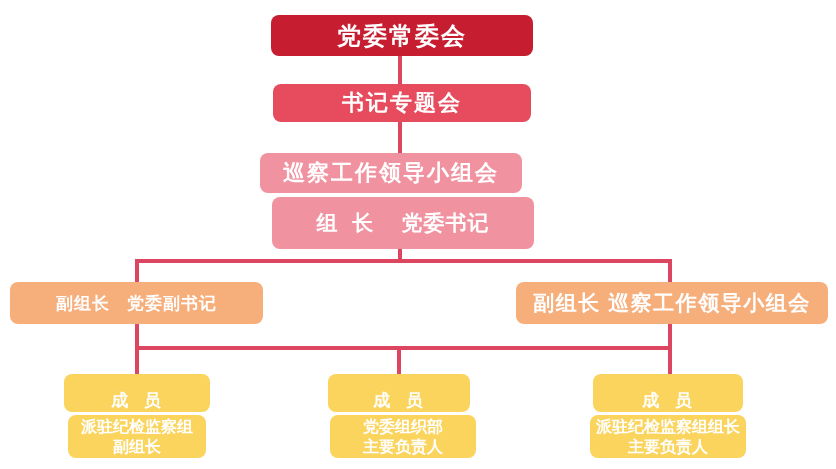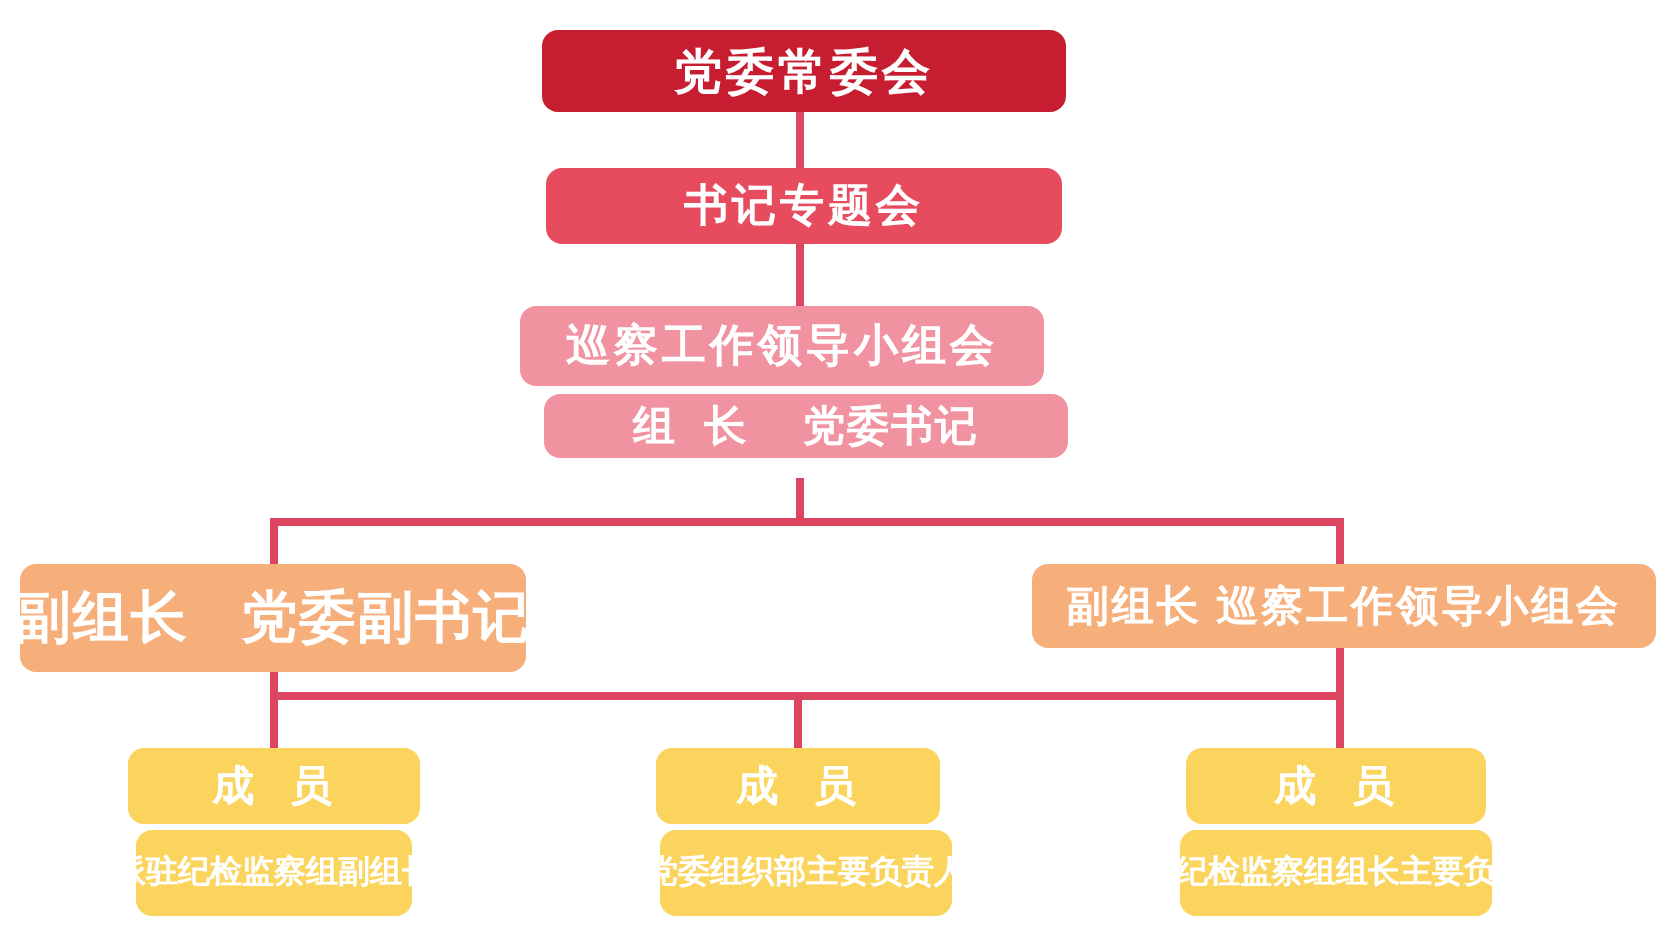--- a/index.html
+++ b/index.html
@@ -40,32 +40,32 @@
   .connector {
     position: absolute;
     background: var(--color-connector, #DC4660);
     z-index: 1;
   }
 
   
   .n-l1 { left: 271px; top: 15px;  width: 262px; height: 41px; background: var(--color-level1, #C61E30); font-size: 24px; letter-spacing: 2px; }
   .n-l2 { left: 273px; top: 84px;  width: 258px; height: 38px; background: var(--color-level2, #E74C5E); font-size: 22px; letter-spacing: 2px; }
   .n-l3 { left: 260px; top: 153px; width: 262px; height: 40px; background: var(--color-level3, #F0929F); font-size: 22px; letter-spacing: 2px; }
-  .n-l4 { left: 272px; top: 197px; width: 262px; height: 32px; background: var(--color-level3, #F0929F); font-size: 21px; letter-spacing: 1px; }
+  .n-l4 { left: 272px; top: 197px; width: 262px; height: 52px; background: var(--color-level3, #F0929F); font-size: 21px; letter-spacing: 1px; }
 
-  .n-dl { left: 10px;  top: 282px; width: 253px; height: 54px; background: var(--color-level4, #F6AE7B); font-size: 28px; }
+  .n-dl { left: 10px;  top: 282px; width: 253px; height: 42px; background: var(--color-level4, #F6AE7B); font-size: 17px; }
   .n-dr { left: 516px; top: 282px; width: 312px; height: 42px; background: var(--color-level4, #F6AE7B); font-size: 21px; letter-spacing: 1.5px; }
 
-  .n-m  { background: var(--color-level5, #FAD45C); font-size: 21px; height: 38px; top: 374px; letter-spacing: 2px; }
+  .n-m  { background: var(--color-level5, #FAD45C); font-size: 17px; height: 38px; top: 374px; letter-spacing: 2px; align-items: flex-end; }
   .n-m1 { left: 64px;  width: 146px; }
   .n-m2 { left: 328px; width: 142px; }
   .n-m3 { left: 593px; width: 150px; }
 
   .n-s  { background: var(--color-level5, #FAD45C); font-size: 16px; height: 43px; top: 415px;
-          flex-direction: row; line-height: 20px; letter-spacing: 0; justify-content: center; }
+          flex-direction: column; line-height: 20px; letter-spacing: 0; justify-content: center; }
   .n-s1 { left: 68px;  width: 138px; }
   .n-s2 { left: 330px; width: 146px; }
   .n-s3 { left: 590px; width: 156px; }
 
   
   .c-v1 { left: 398px; top: 56px;  width: 4px; height: 28px; }   
   .c-v2 { left: 398px; top: 122px; width: 4px; height: 31px; }   
   .c-v3 { left: 398px; top: 239px; width: 4px; height: 22px; }   
   .c-h1 { left: 135px; top: 259px; width: 537px; height: 4px; }  
   .c-vl { left: 135px; top: 259px; width: 4px; height: 115px; }  

